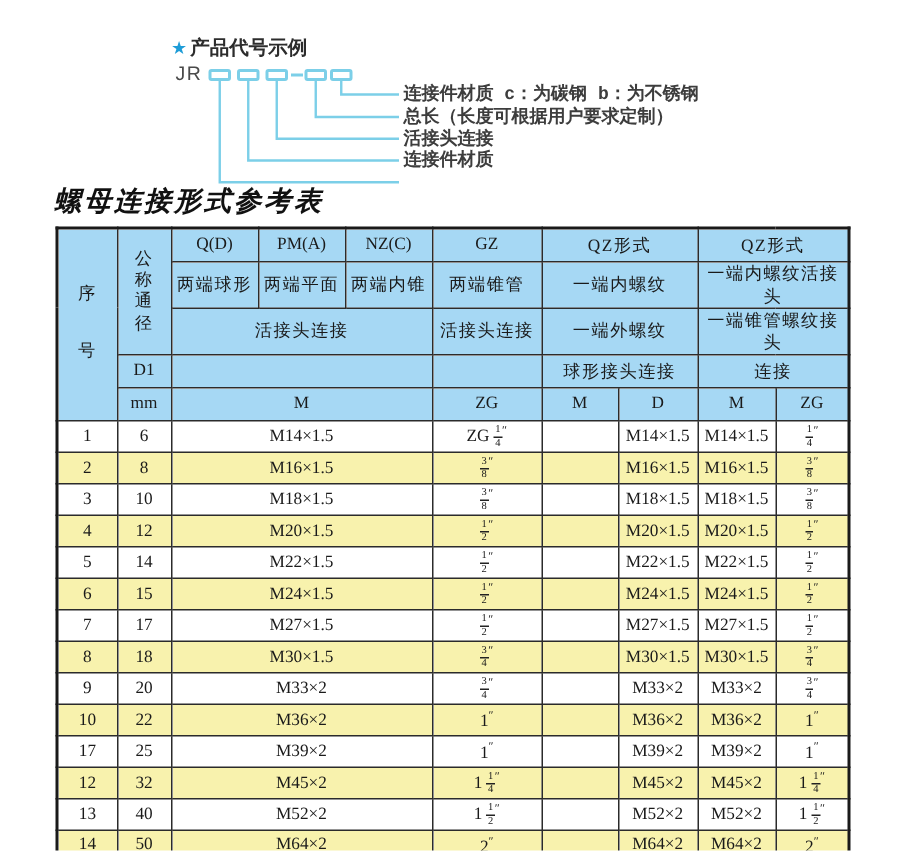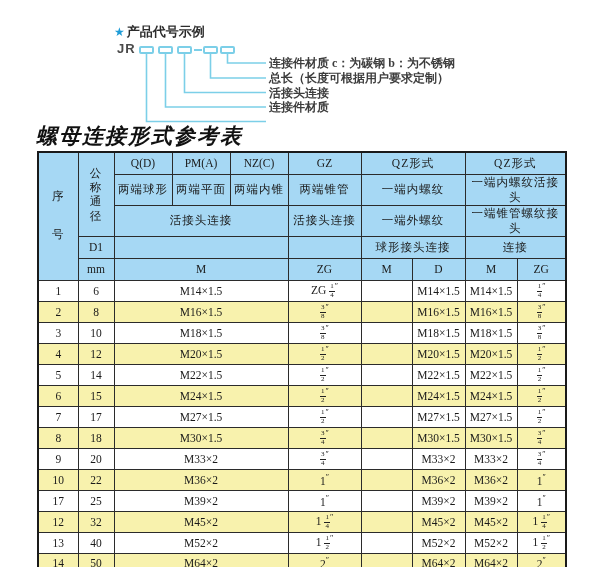--- a/index.html
+++ b/index.html
@@ -10,29 +10,29 @@
     --border:#2B2B2B;
   }
   *{box-sizing:border-box;margin:0;padding:0;}
   html,body{background:#fff;}
   body{width:600px;height:567px;position:relative;font-family:"Liberation Serif","DejaVu Serif",serif;color:#1a1a1a;overflow:hidden;}
   .page{position:absolute;inset:0;background:#fff;border-radius:11px;}
 
   
   .diagram-heading{position:absolute;left:114px;top:23px;font-family:"Liberation Sans","DejaVu Sans",sans-serif;font-weight:bold;font-size:13px;color:#2c2c2c;}
   .diagram-heading .star{color:var(--star);margin-right:2px;font-size:12px;}
-  .code-prefix{position:absolute;left:117px;top:41px;font-family:"Liberation Sans","DejaVu Sans",sans-serif;font-weight:bold;font-size:13px;color:#4a4a4a;letter-spacing:1px;}
+  .code-prefix{position:absolute;left:117px;top:41px;font-family:"Liberation Sans","DejaVu Sans",sans-serif;font-weight:normal;font-size:13px;color:#4a4a4a;letter-spacing:1px;}
   .code-box{position:absolute;top:46px;width:15px;height:8px;border:2px solid var(--line);border-radius:2px;background:#fff;}
   .code-dash{position:absolute;top:49px;left:194px;width:8px;height:2px;background:var(--line);}
   svg.connector{position:absolute;left:0;top:0;width:600px;height:140px;}
   svg.connector polyline{fill:none;stroke:var(--line);stroke-width:1.6;}
-  .diagram-label{position:absolute;left:269px;font-family:Liberation Serif, serif;font-weight:bold;font-size:12px;line-height:12px;color:#3d3d3d;white-space:nowrap;}
+  .diagram-label{position:absolute;left:269px;font-family:Liberation Mono, monospace;font-weight:bold;font-size:12px;line-height:12px;color:#3d3d3d;white-space:nowrap;}
 
   
-  .table-title{position:absolute;left:36px;top:122px;font-family:Liberation Mono, monospace;font-style:italic;font-weight:bold;font-size:21px;letter-spacing:2px;color:#111;white-space:nowrap;}
+  .table-title{position:absolute;left:36px;top:122px;font-family:Liberation Mono, monospace;font-style:italic;font-weight:bold;font-size:18px;letter-spacing:2px;color:#111;white-space:nowrap;}
 
   
   table.ref{position:absolute;left:37px;top:151px;width:528px;border-collapse:collapse;table-layout:fixed;border:2px solid #1a1a1a;}
   table.ref td{border:1px solid var(--border);text-align:center;vertical-align:middle;font-size:11.5px;padding:0 1px;overflow:hidden;}
   thead td{background:var(--header-bg);height:22px;font-size:11px;}
   thead td.zh{letter-spacing:1px;}
   td.vtext{white-space:pre-line;line-height:1.25;letter-spacing:0;}
   td.serial-head{white-space:pre-line;line-height:3.3;font-size:12px;}
   tbody tr{height:21px;}
   tbody tr.alt td{background:var(--alt-row-bg);}

